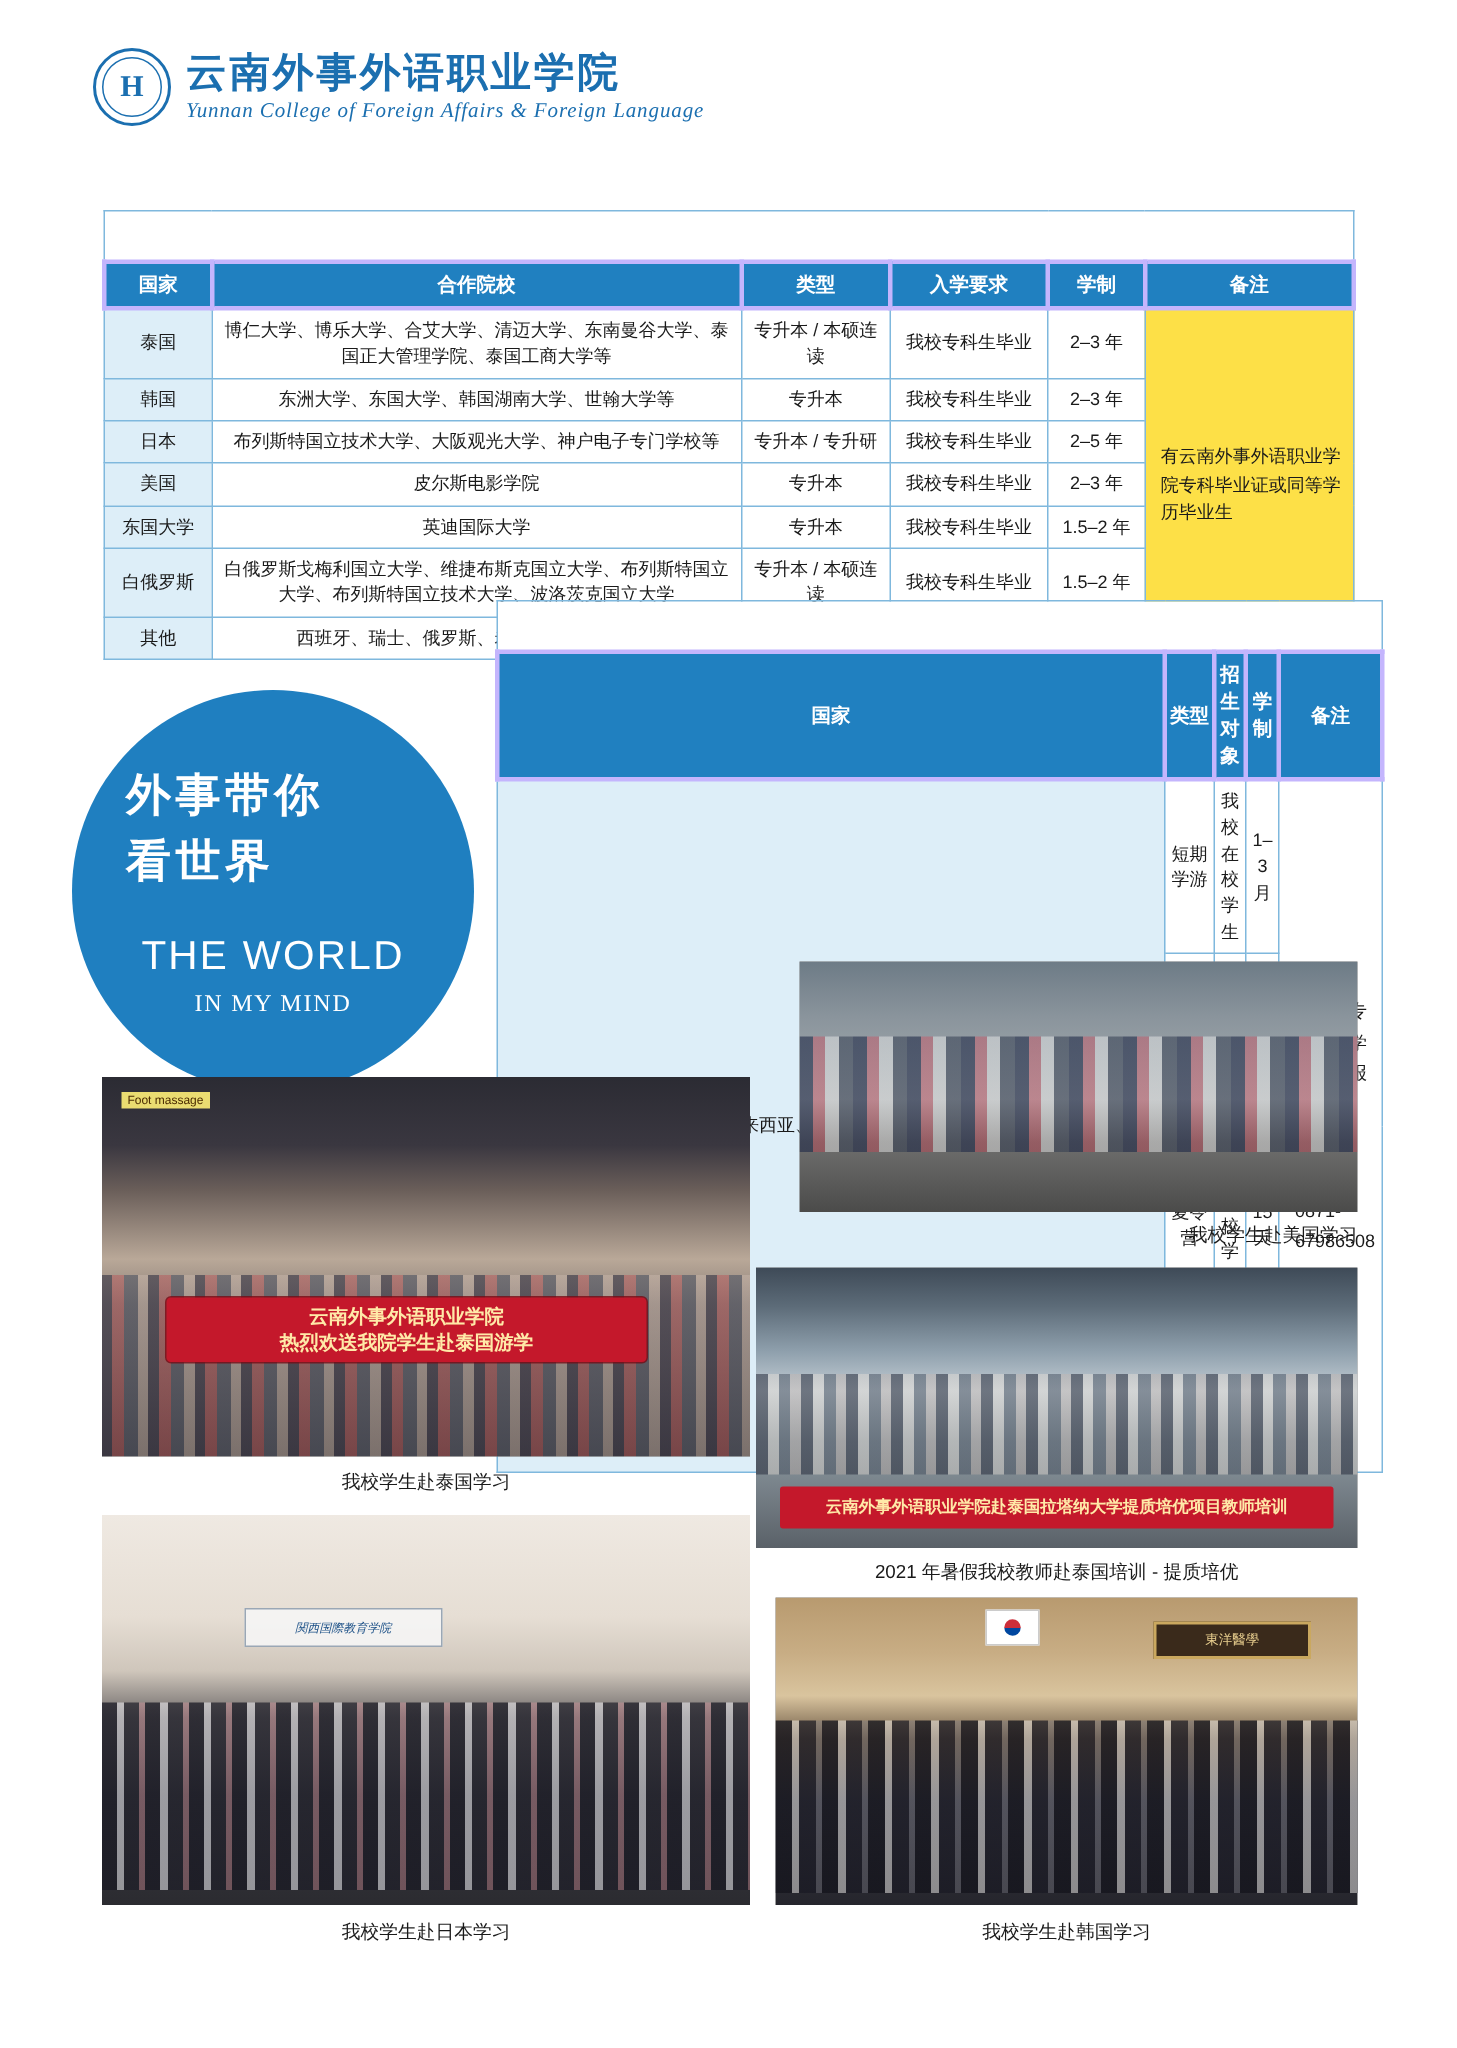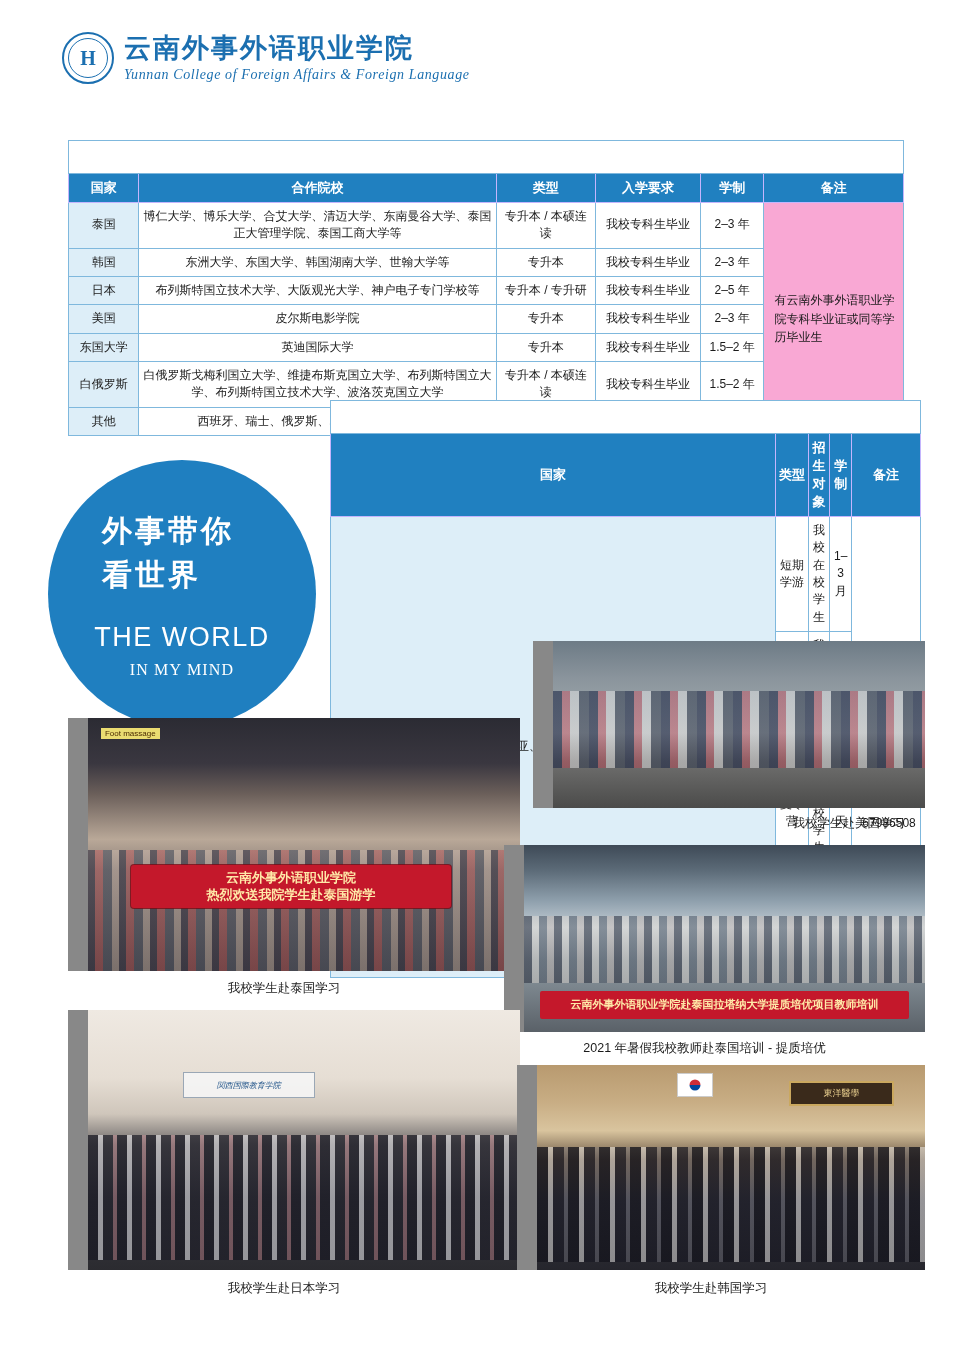--- a/index.html
+++ b/index.html
@@ -81,37 +81,37 @@
     padding: 6px 0;
     letter-spacing: 1px;
   }
   .tbl th {
     background: #2080c0;
     color: #ffffff;
     font-weight: bold;
     font-size: 13px;
     text-align: center;
     padding: 5px 2px;
-    border: 1px solid #c4b5fd;
+    border: 3px solid #c4b5fd;
   }
   .tbl td {
     border: 1px solid #7fb8dd;
     padding: 5px 4px;
     text-align: center;
     vertical-align: middle;
     background: #ffffff;
     line-height: 1.45;
   }
   .tbl td.country {
     background: #ddeef8;
     font-weight: normal;
     white-space: nowrap;
   }
   .tbl td.note {
-    background: #f9a8d4;
+    background: #fde047;
     text-align: left;
     padding-left: 10px;
     line-height: 1.55;
   }
 
   
   #table1 {
     position: absolute;
     left: 68px;
     top: 140px;
@@ -155,21 +155,21 @@
     justify-content: center;
     text-align: center;
   }
   .circle .cn {
     font-family: "Liberation Serif", serif;
     font-size: 30px;
     font-weight: bold;
     line-height: 1.45;
     letter-spacing: 3px;
     align-self: flex-start;
-    margin-left: 54px;
+    margin-left: 36px;
     text-align: left;
   }
   .circle .en1 {
     font-family: Liberation Sans, sans-serif;
     font-size: 27px;
     letter-spacing: 1.5px;
     margin-top: 26px;
     font-weight: 400;
   }
   .circle .en2 {
@@ -178,21 +178,20 @@
     letter-spacing: 1.2px;
     margin-top: 8px;
     font-weight: 400;
   }
 
   
   .photo {
     position: absolute;
     overflow: hidden;
     background: #888;
-    padding-left: 20px;
   }
   .photo .ph-inner {
     width: 100%;
     height: 100%;
     position: relative;
   }
   .caption {
     position: absolute;
     text-align: center;
     font-size: 12.5px;

